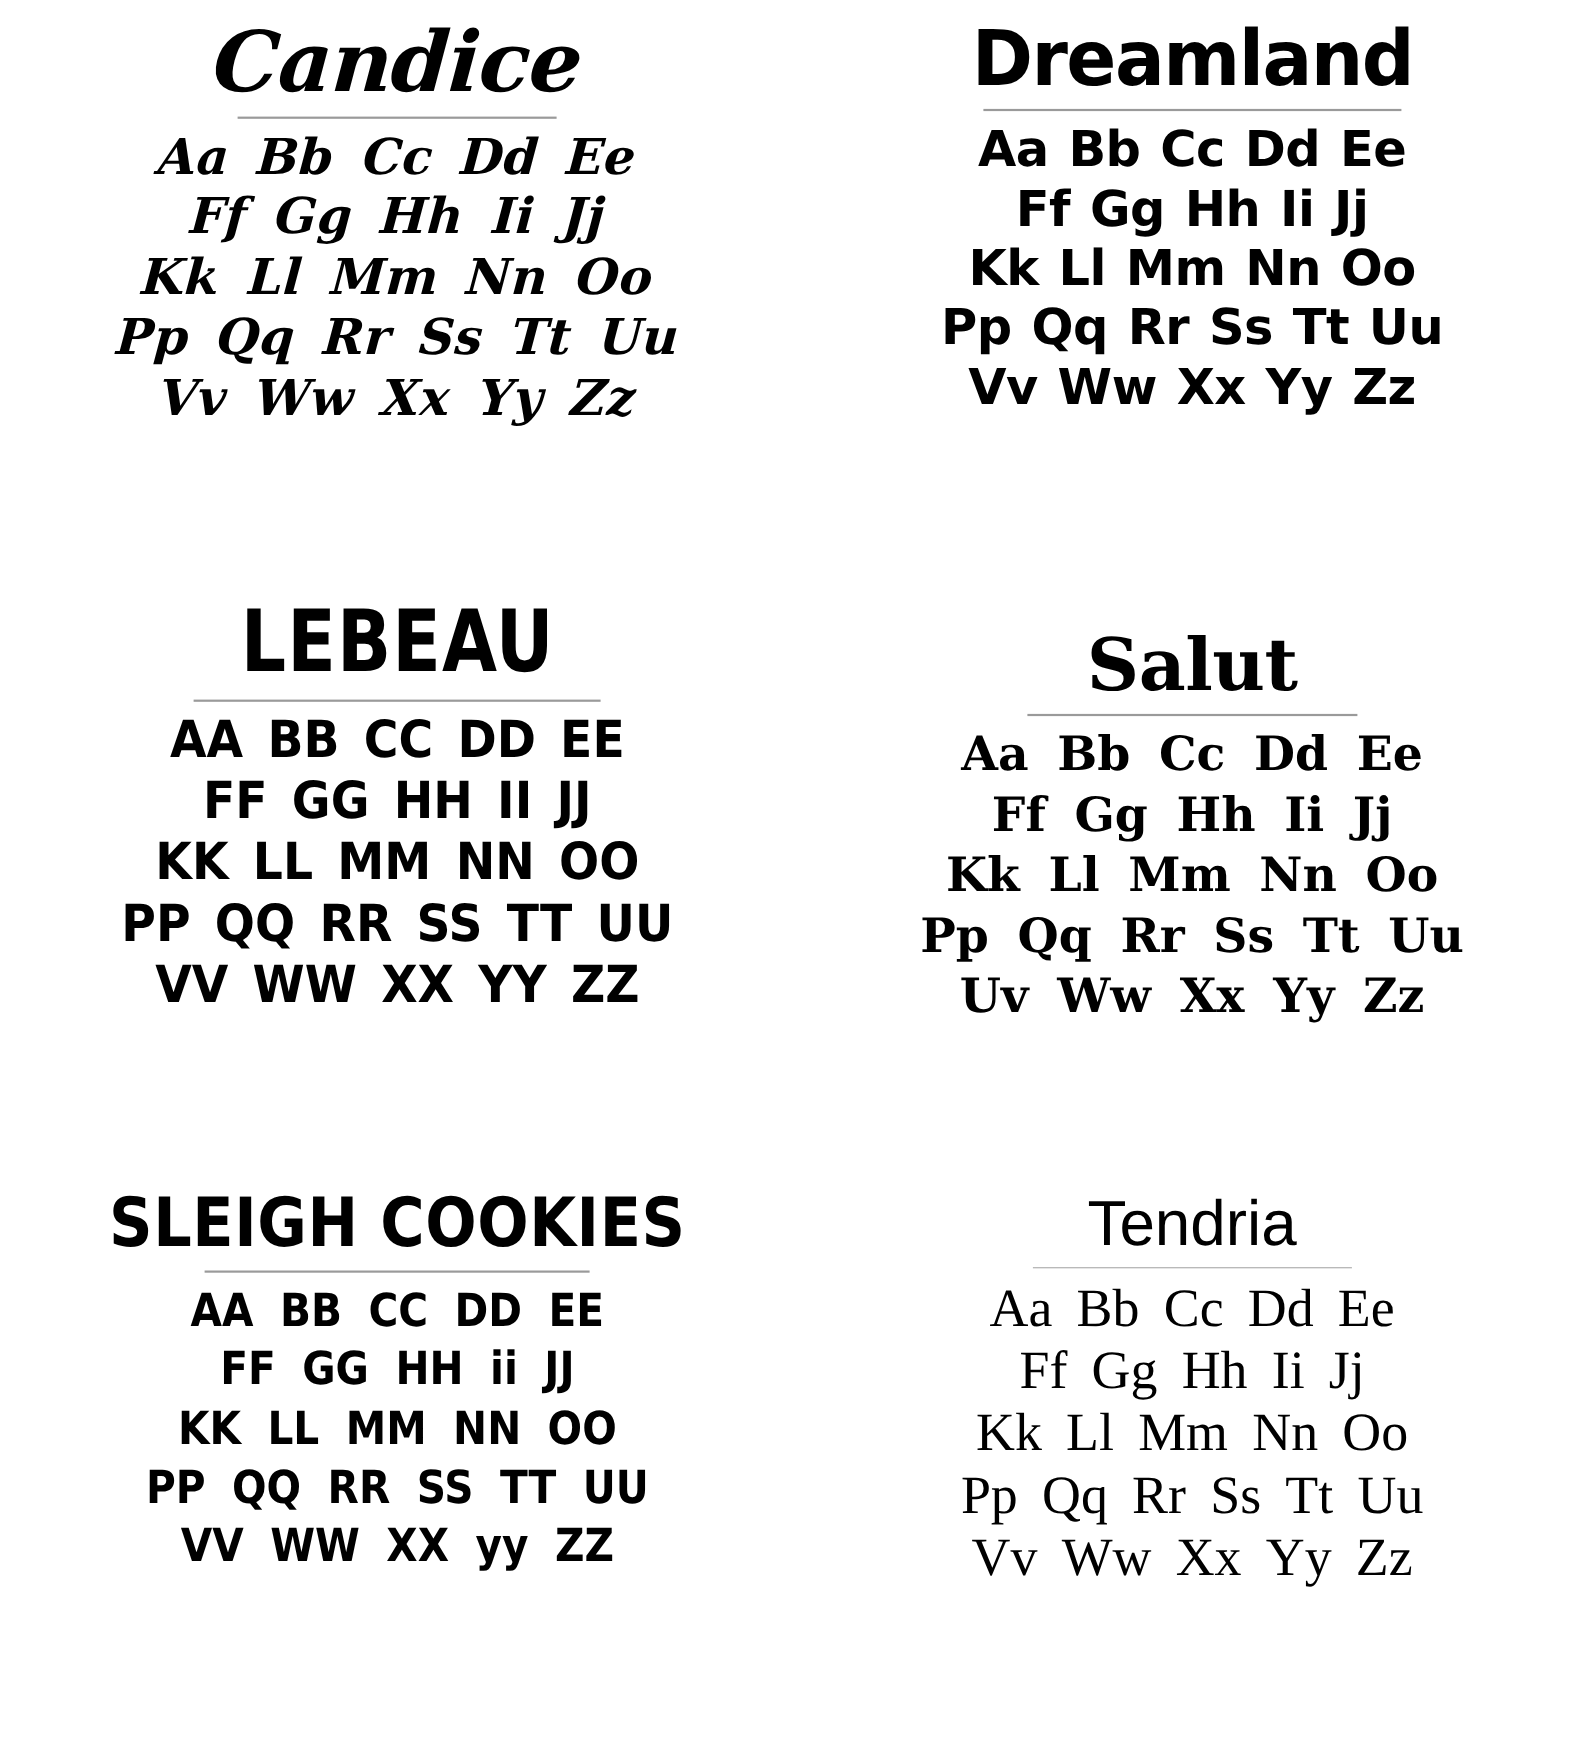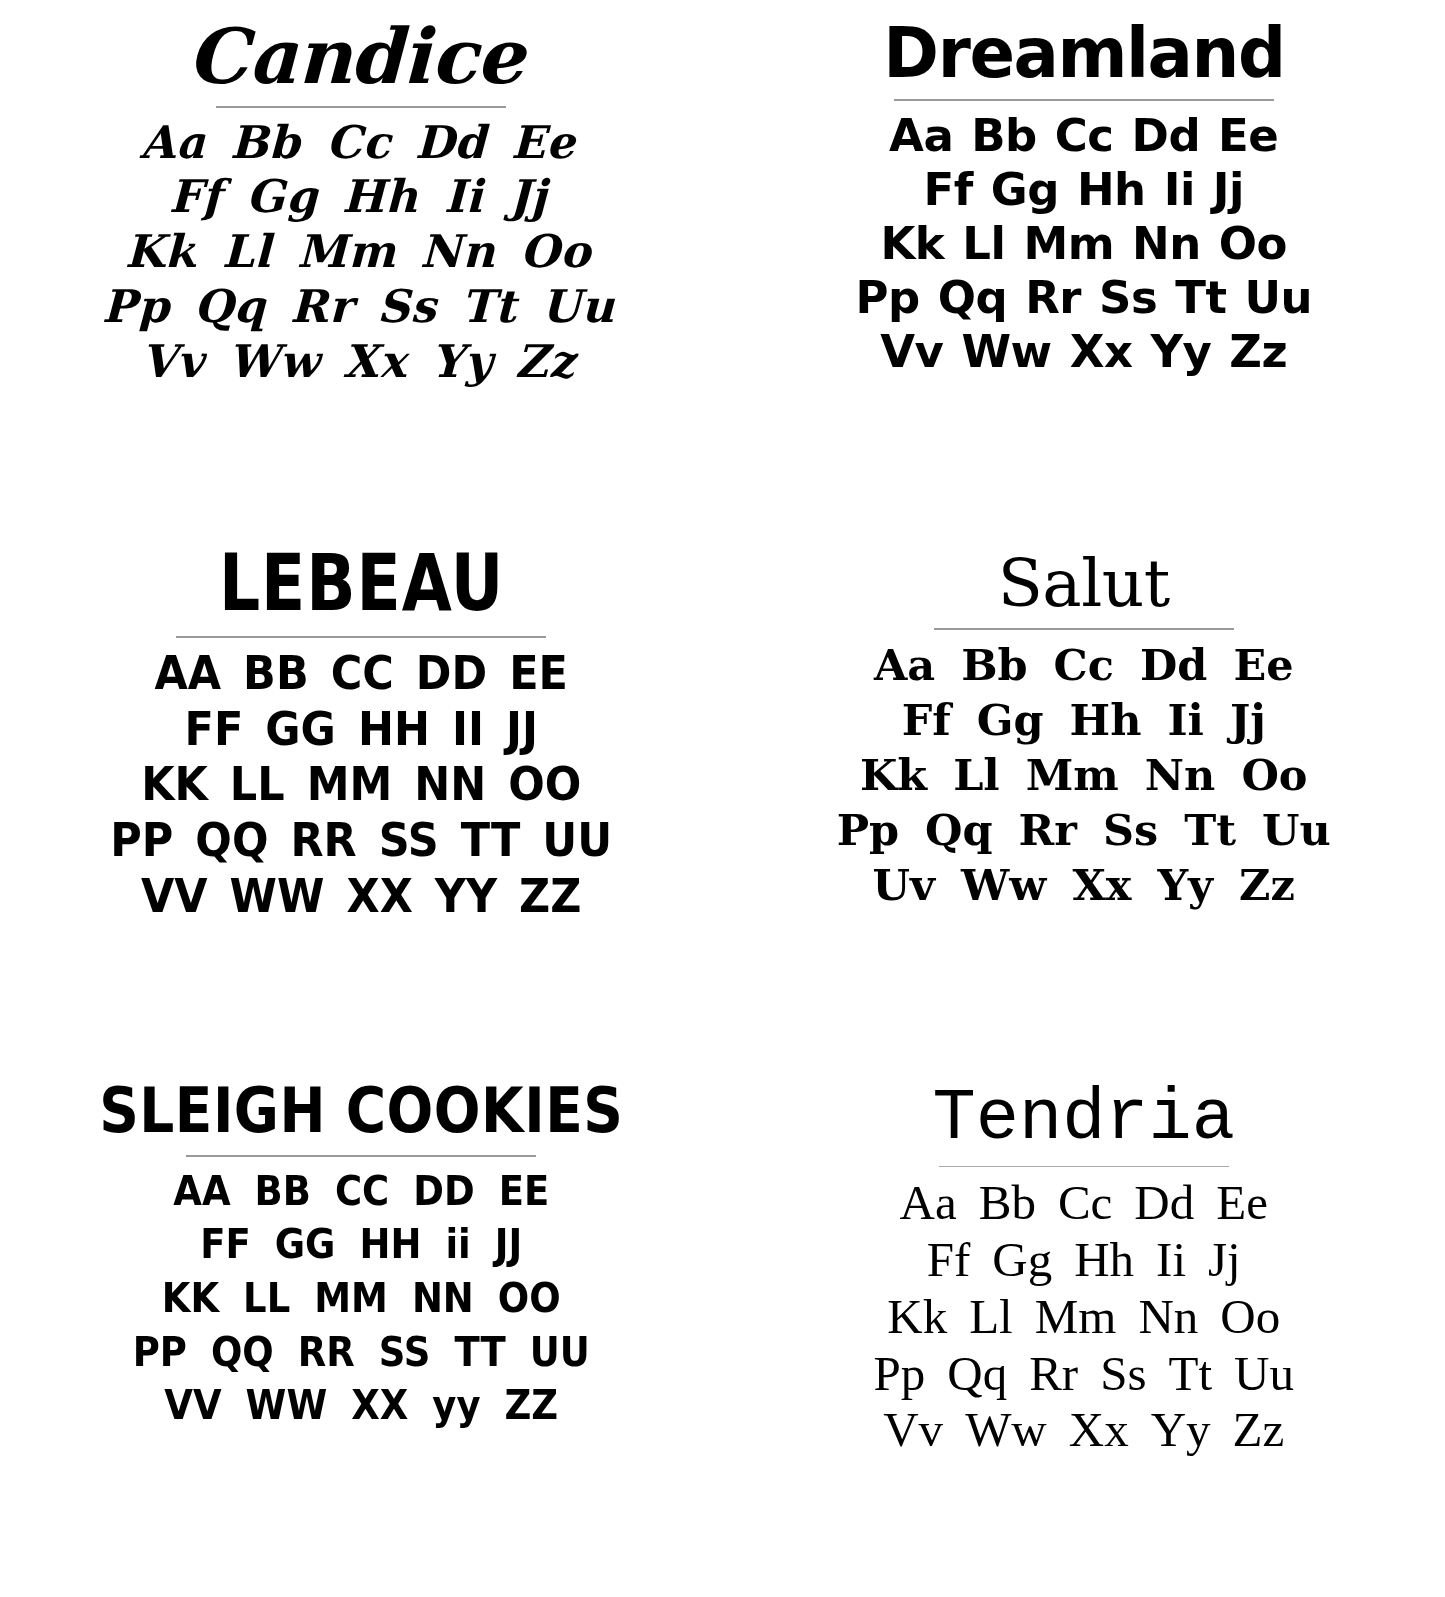--- a/index.html
+++ b/index.html
@@ -109,23 +109,24 @@
     font-weight: 700;
     font-size: 43px;
     padding: 0 11px;
     line-height: 1.3;
     transform: scaleY(1.08);
   }
 
   
   .s-salut .font-title {
     font-family: "DejaVu Serif", serif;
-    font-weight: 400;
+    font-weight: 700;
     font-size: 66px;
     letter-spacing: -0.5px;
+    margin-top: 21px;
   }
   .s-salut .rule { width: 300px; }
   .s-salut .glyph-pair {
     font-family: "DejaVu Serif", serif;
     font-weight: 700;
     font-size: 43px;
     padding: 0 13px;
     line-height: 1.28;
   }
 
@@ -142,23 +143,23 @@
     font-family: "DejaVu Sans", sans-serif;
     font-weight: 700;
     font-size: 37px;
     padding: 0 12px;
     line-height: 1.45;
     transform: scaleY(1.12);
   }
 
   
   .s-tendria .font-title {
-    font-family: Liberation Mono, monospace;
+    font-family: Liberation Sans, sans-serif;
     font-weight: 400;
-    font-size: 72px;
+    font-size: 58px;
     letter-spacing: 0px;
   }
   .s-tendria .rule { width: 290px; height: 1px; background: #a8a8a8; }
   .s-tendria .glyph-pair {
     font-family: "Liberation Serif", serif;
     font-weight: 400;
     font-size: 49px;
     padding: 0 11px;
     line-height: 1.16;
   }

